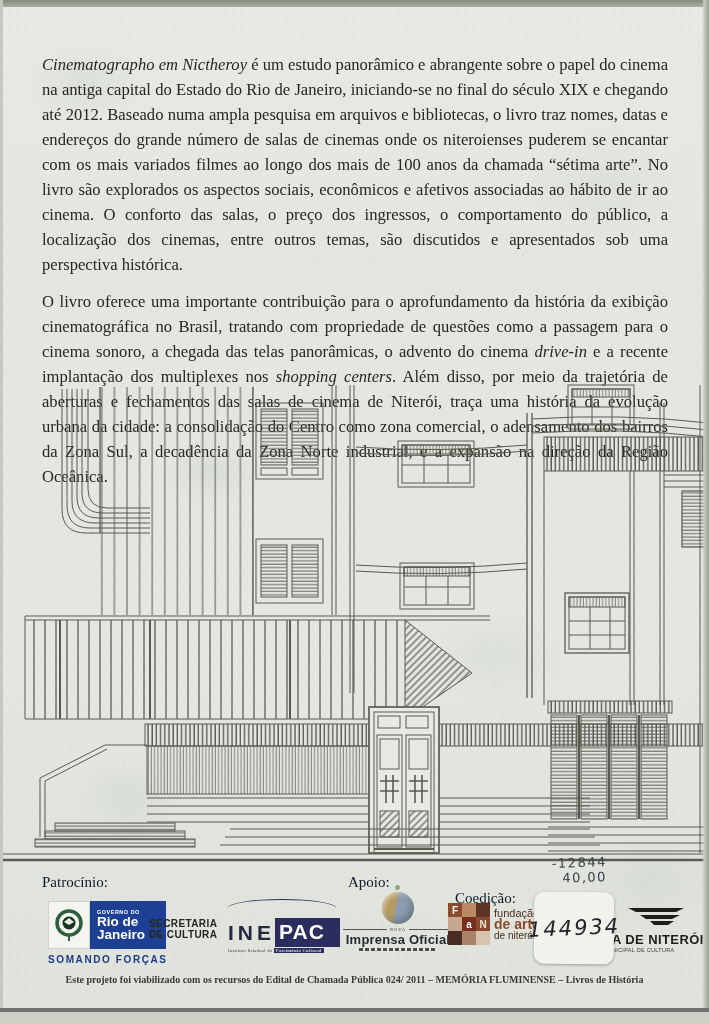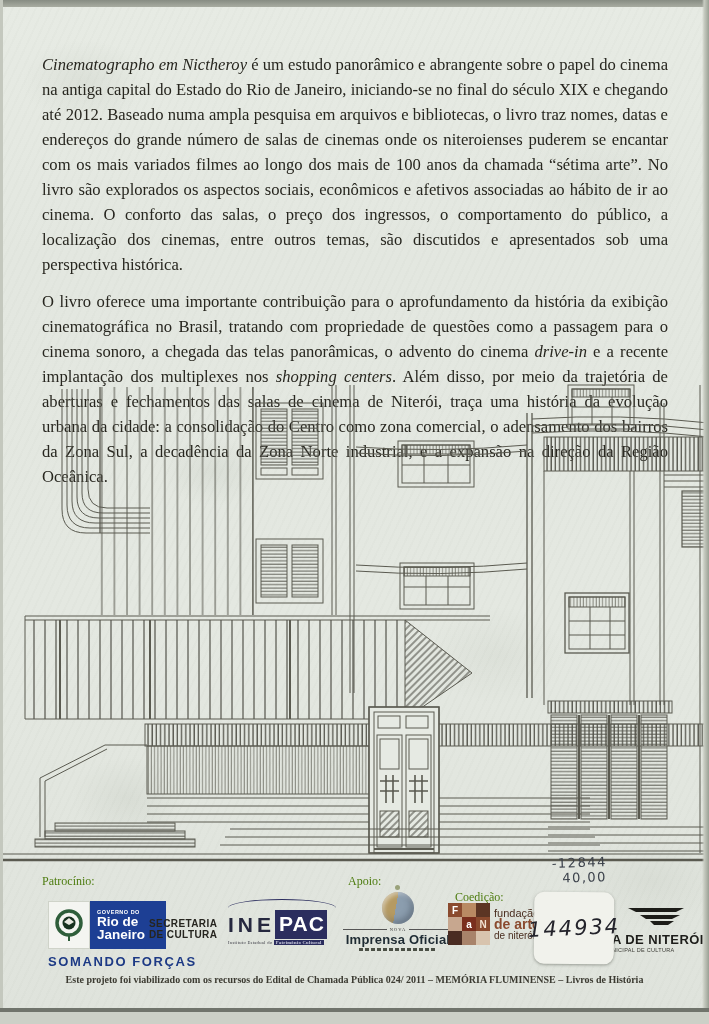--- a/index.html
+++ b/index.html
@@ -22,35 +22,35 @@
       radial-gradient(70px 50px at 30% 46%, rgba(120,130,112,.09), transparent 70%),
       radial-gradient(100px 70px at 70% 64%, rgba(120,130,112,.07), transparent 70%),
       radial-gradient(80px 60px at 18% 78%, rgba(120,130,112,.09), transparent 70%),
       radial-gradient(110px 70px at 92% 86%, rgba(120,130,112,.08), transparent 70%),
       repeating-linear-gradient(115deg, rgba(110,120,102,.025) 0 2px, transparent 2px 7px);
   }
   
   .blurb{position:absolute;left:42px;top:52px;width:626px;color:#27261f;}
   .blurb p{margin:0 0 12px 0;text-align:justify;font-size:16.6px;line-height:25px;}
   
-  .flabel{position:absolute;font-size:12px;color:#4d7c0f;}
+  .flabel{position:absolute;font-size:15px;color:#0f172a;}
   .sans{font-family:"Liberation Sans",sans-serif;}
   .gov-logo{position:absolute;left:48px;top:901px;}
   .gov-row{display:flex;align-items:stretch;}
   .gov-emblem{width:40px;height:46px;background:#f4f5f1;border:1px solid #cfd3c9;display:flex;align-items:center;justify-content:center;}
   .gov-blue{width:76px;height:48px;background:#1d3f94;color:#fff;display:flex;flex-direction:column;justify-content:center;padding-left:7px;box-sizing:border-box;}
   .gov-blue .g1{font-size:5.5px;letter-spacing:.5px;font-weight:bold;font-family:"Liberation Sans",sans-serif;}
   .gov-blue .g2,.gov-blue .g3{font-size:13.5px;font-weight:bold;line-height:13px;font-family:"Liberation Sans",sans-serif;}
-  .gov-tag{margin-top:5px;font-size:13px;font-weight:bold;letter-spacing:1.6px;color:#1d3a85;font-family:"Liberation Sans",sans-serif;}
+  .gov-tag{margin-top:5px;font-size:10px;font-weight:bold;letter-spacing:1.6px;color:#1d3a85;font-family:"Liberation Sans",sans-serif;}
   .secretaria{position:absolute;left:149px;top:918px;font-size:10px;font-weight:bold;color:#26251f;line-height:11px;letter-spacing:.4px;}
   .inepac{position:absolute;left:228px;top:899px;}
   .inepac .swoosh{width:108px;height:8px;border-top:1.3px solid #2b2d5e;border-radius:50%/100% 100% 0 0;}
-  .inepac-row{display:flex;align-items:center;margin-top:2px;}
+  .inepac-row{display:flex;align-items:center;margin-top:10px;}
   .inepac .ine{font-size:21px;font-weight:bold;letter-spacing:4px;color:#26283f;font-family:"Liberation Sans",sans-serif;}
-  .inepac .pac{font-size:21px;font-weight:bold;color:#fff;background:#2b2d5e;padding:2px 2px 3px 4px;letter-spacing:1px;font-family:"Liberation Sans",sans-serif;}
+  .inepac .pac{font-size:21px;font-weight:bold;color:#fff;background:#2b2d5e;padding:2px 15px 3px 4px;letter-spacing:1px;font-family:"Liberation Sans",sans-serif;}
   .inepac .sub{font-size:4.6px;color:#3c3c46;margin-top:1px;letter-spacing:.3px;}
   .inepac .sub b{background:#2b2d5e;color:#cfd0e2;padding:0 2px;}
   .imprensa{position:absolute;left:343px;top:892px;width:110px;text-align:center;}
   .globe{width:32px;height:32px;margin:0 auto;border-radius:50%;
     background:linear-gradient(100deg,#b59a62 44%,#8b9dae 44%);
     box-shadow:inset -3px -3px 6px rgba(40,50,60,.35), inset 2px 2px 4px rgba(255,255,255,.5);position:relative;}
   .globe::after{content:"";position:absolute;left:13px;top:-7px;width:5px;height:5px;border-radius:50%;background:#9aa27b;}
   .imprensa .nova{font-size:4.5px;letter-spacing:1px;color:#333;margin-top:3px;display:flex;align-items:center;gap:3px;justify-content:center;}
   .imprensa .nova::before,.imprensa .nova::after{content:"";flex:1;border-top:.8px solid #555;}
   .imprensa .name{font-size:13px;font-weight:bold;color:#1e2b33;font-family:"Liberation Sans",sans-serif;letter-spacing:.2px;}

